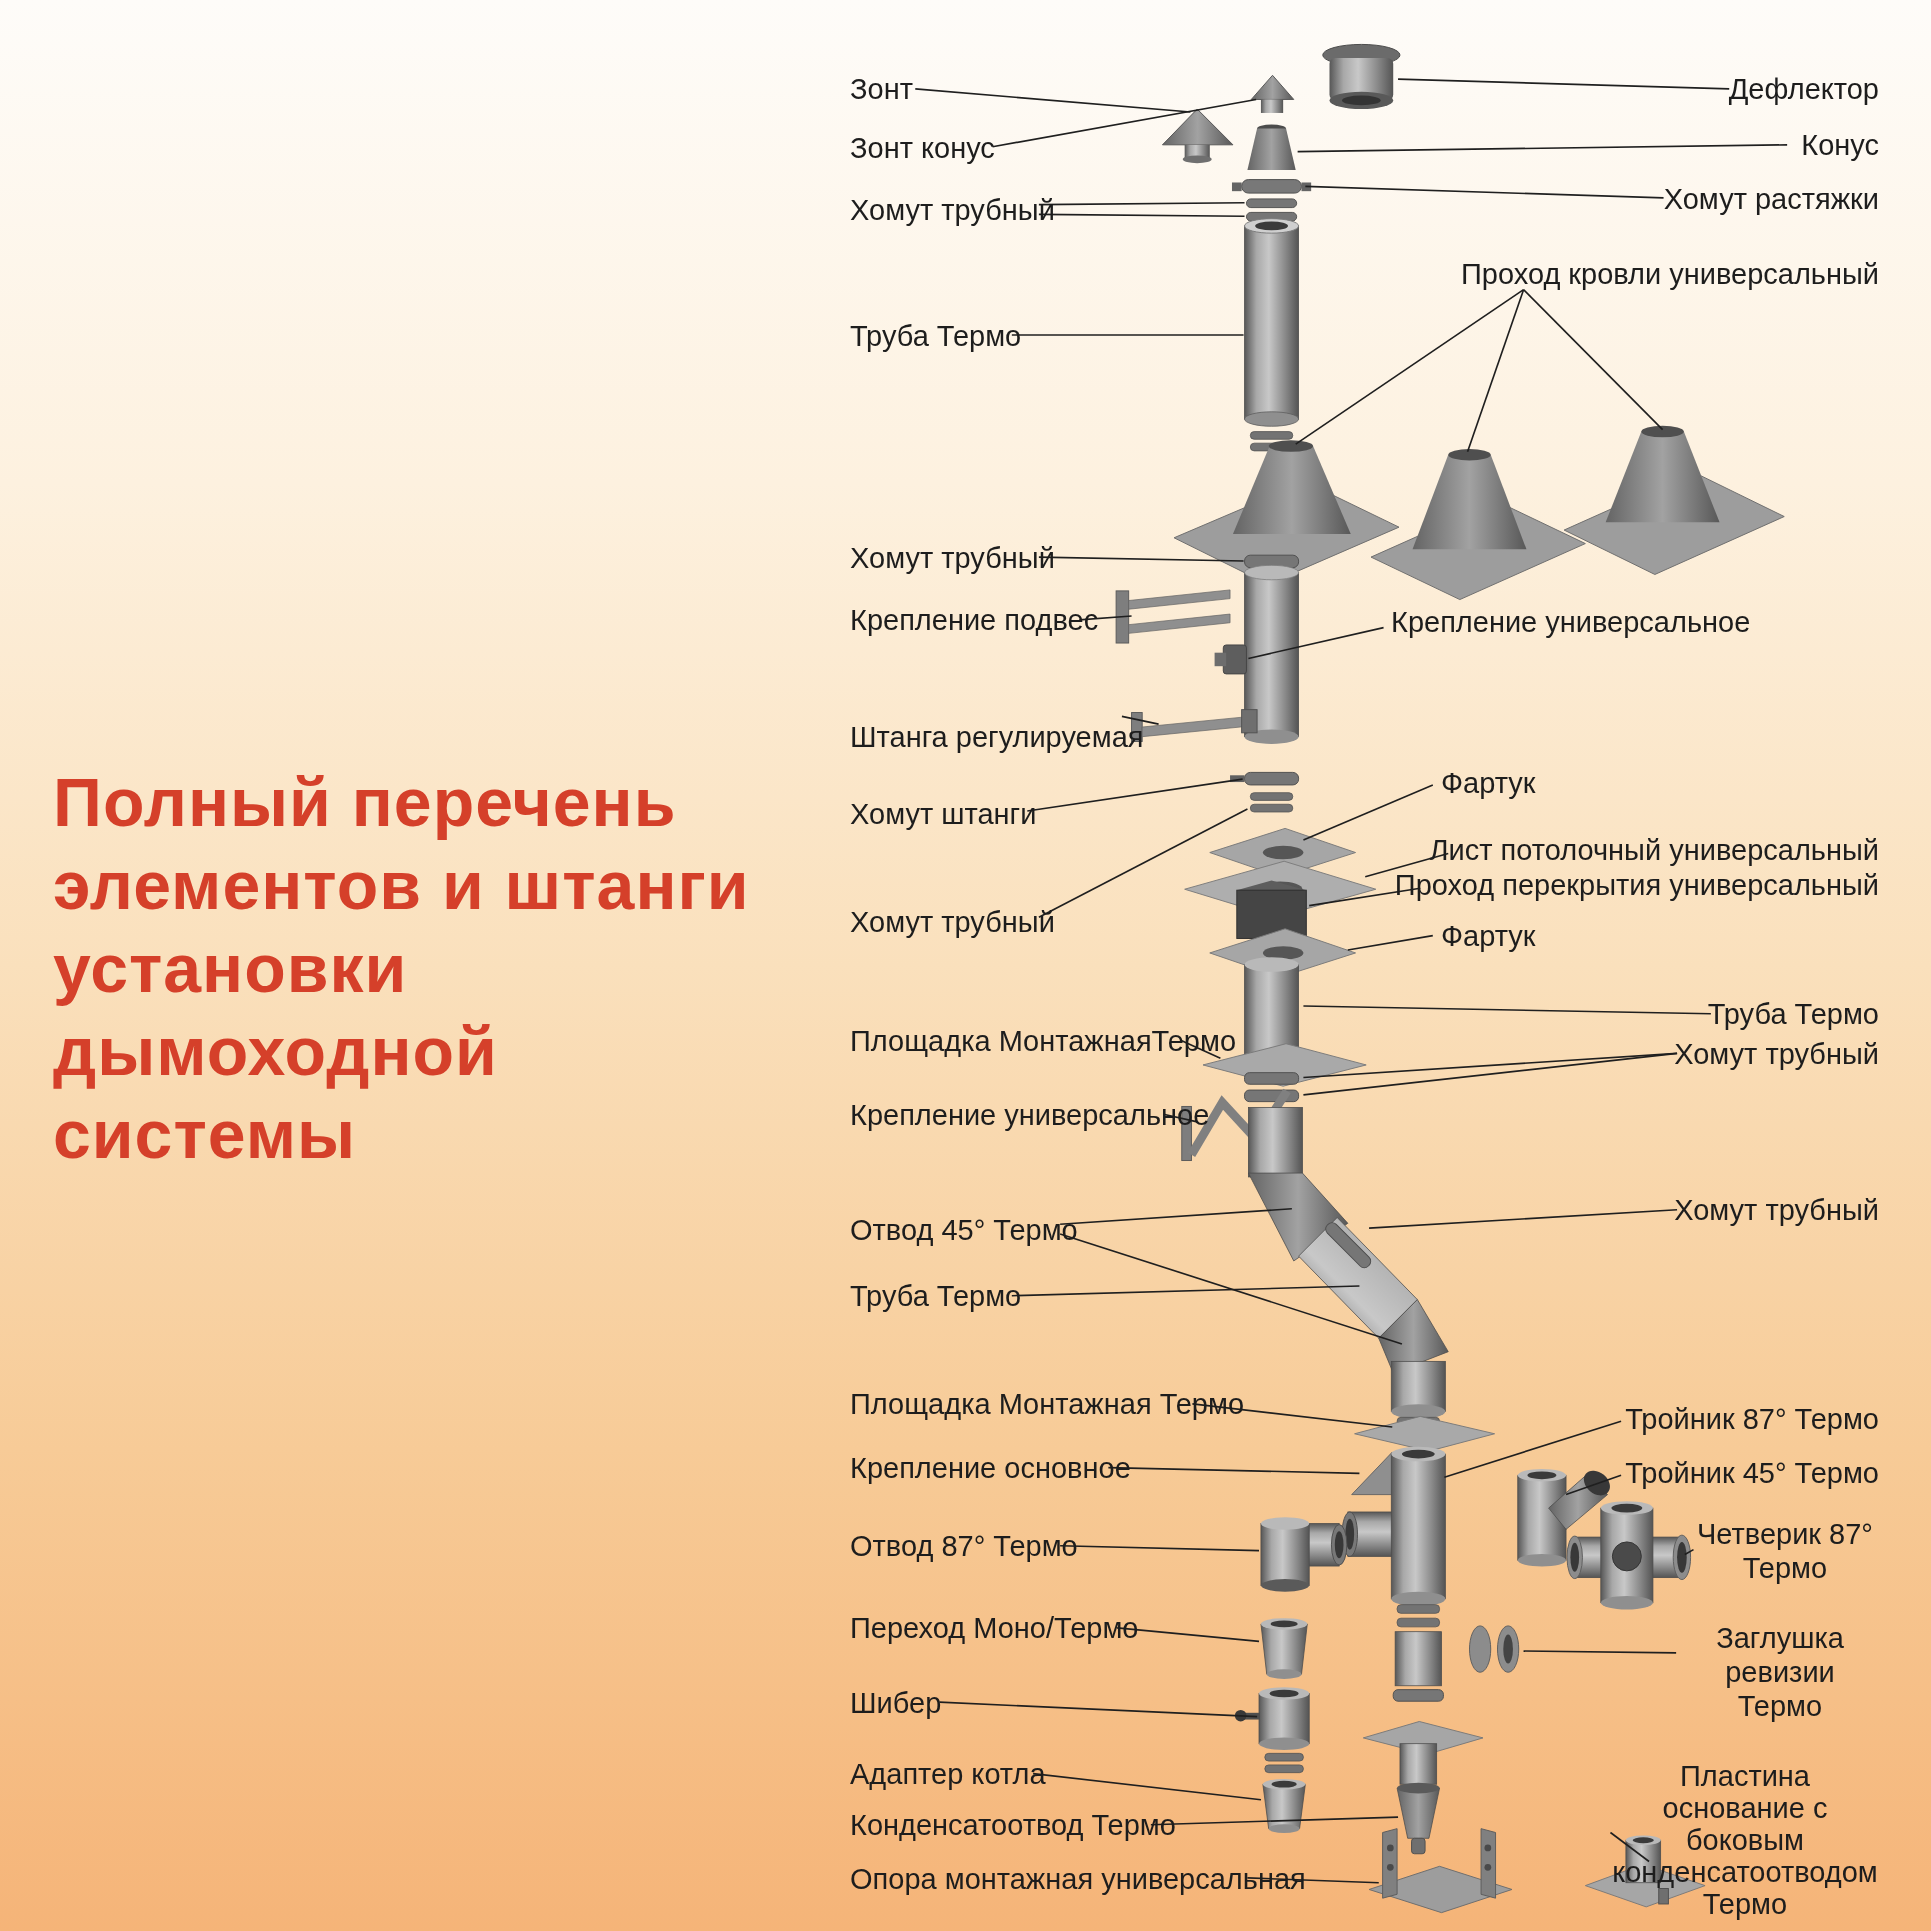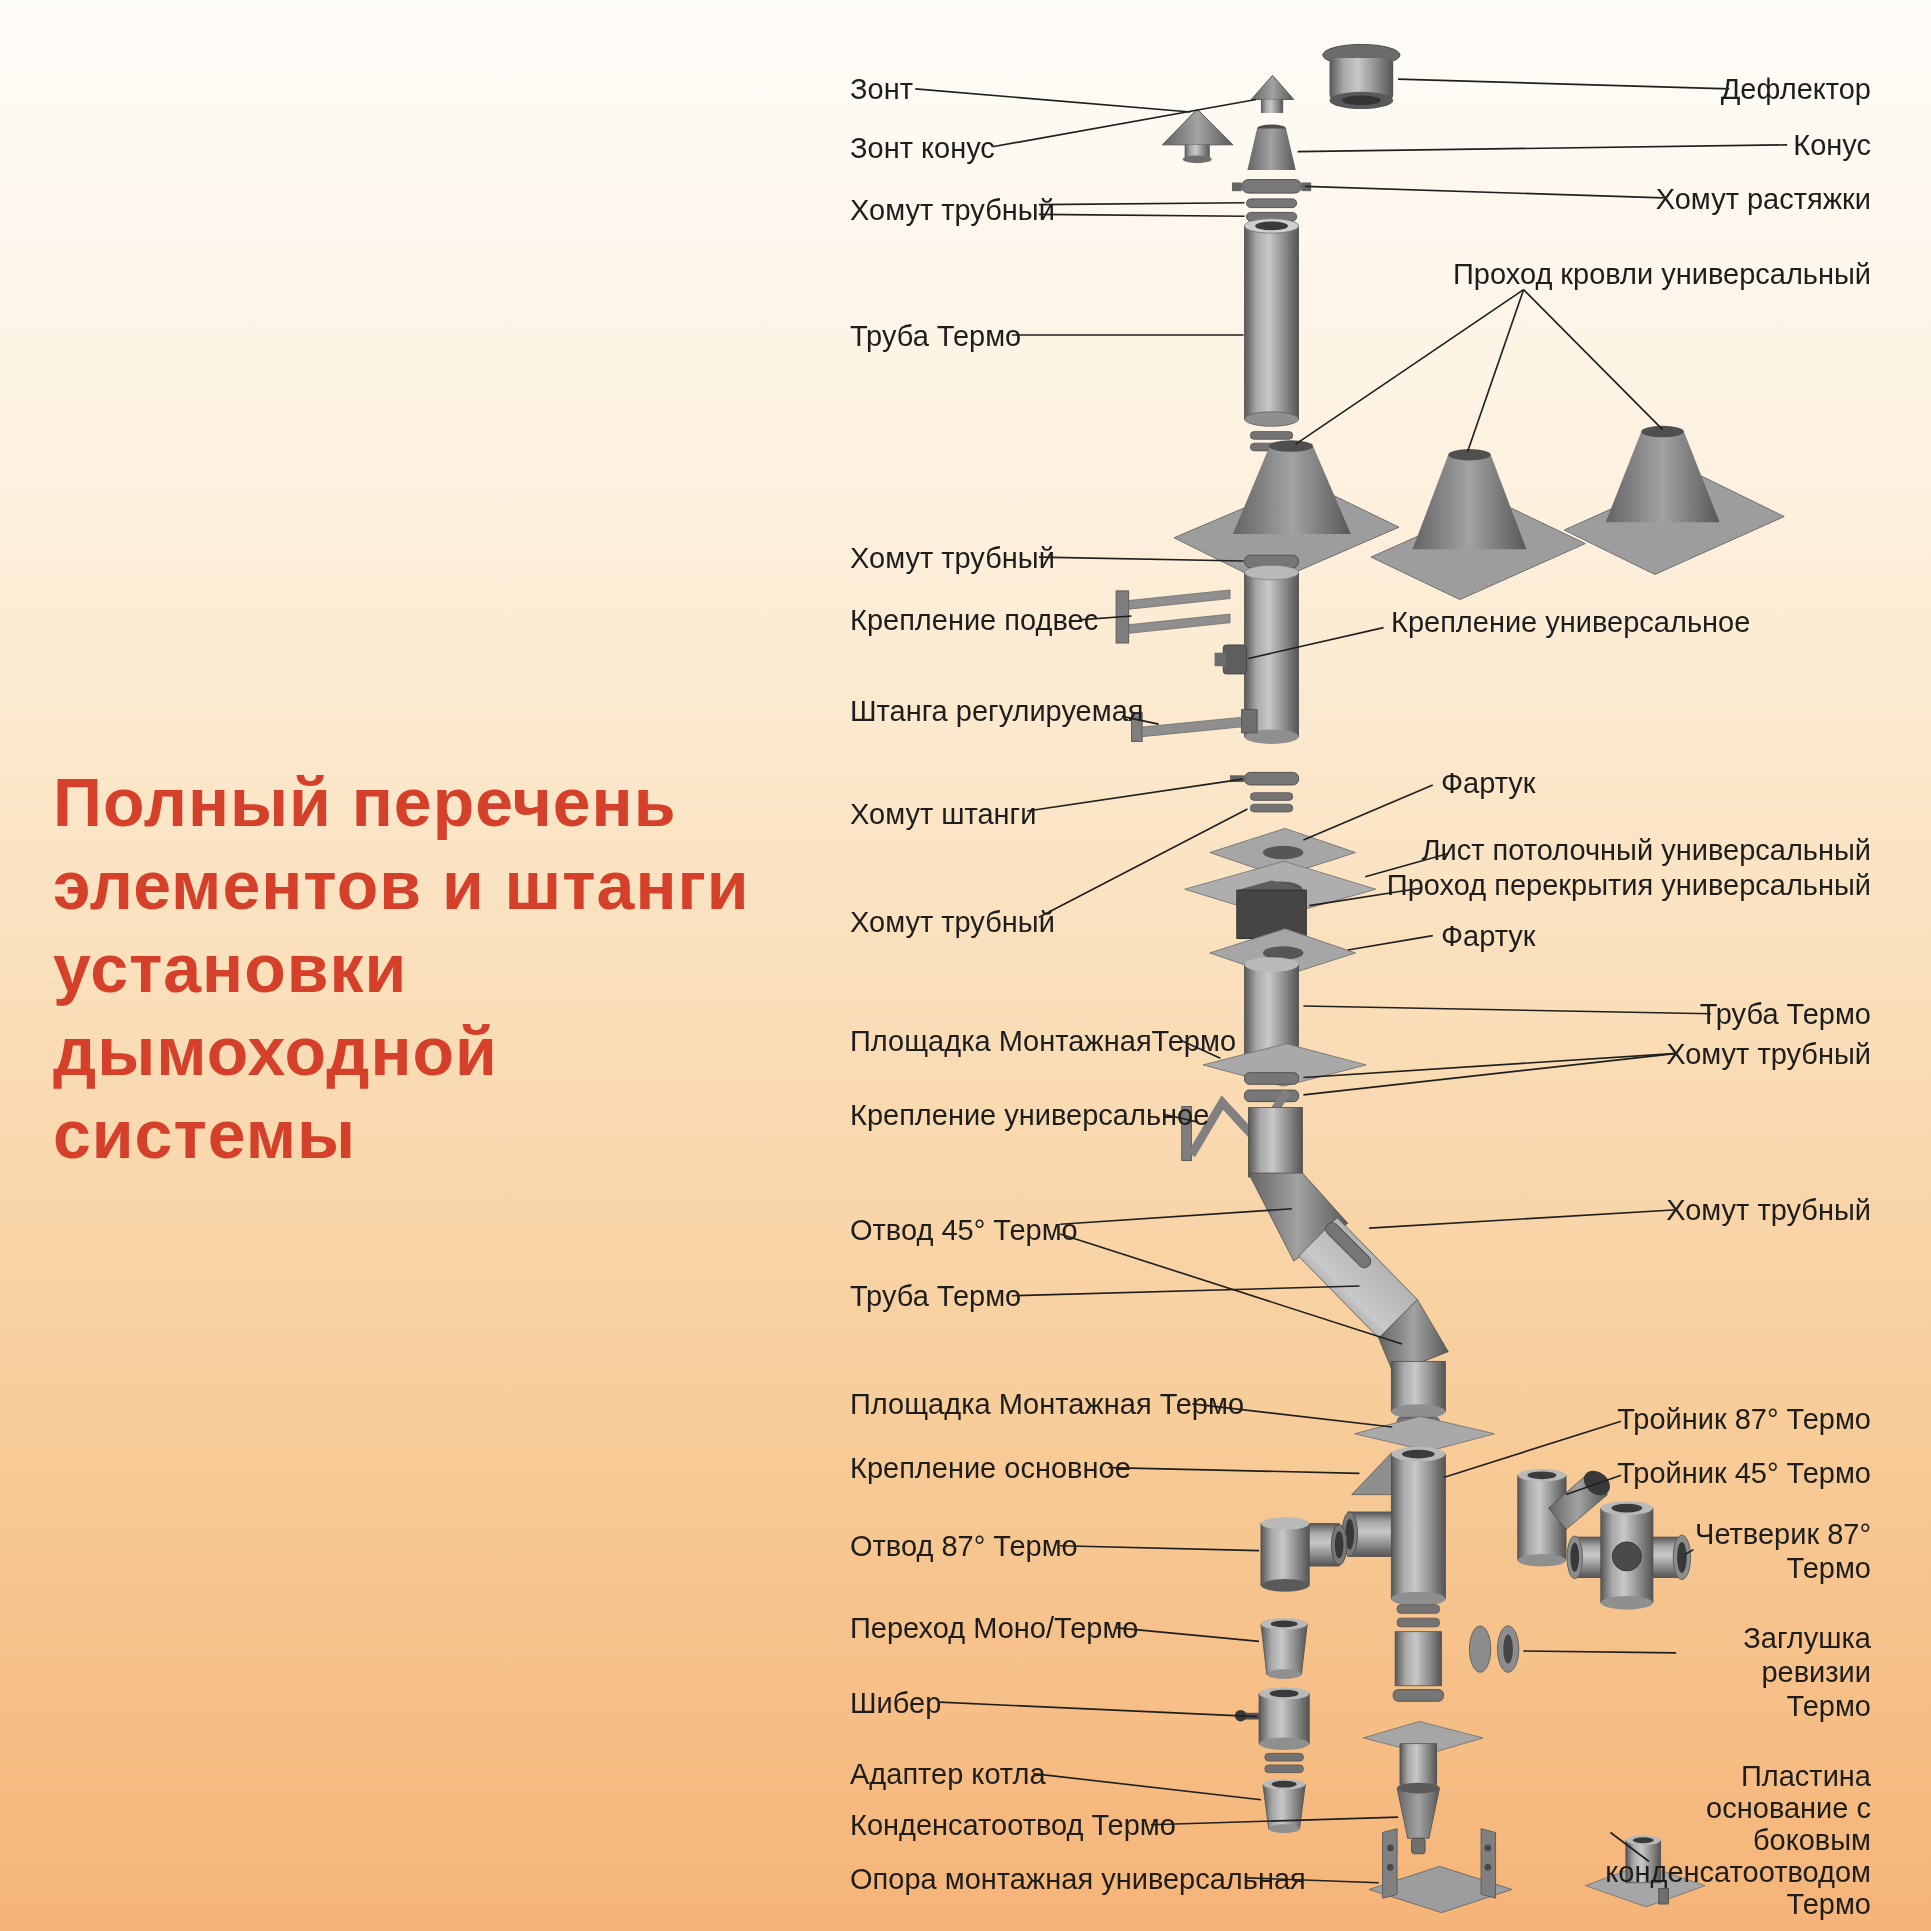--- a/index.html
+++ b/index.html
@@ -10,21 +10,21 @@
     background:linear-gradient(180deg,#fefcf9 0%,#fdf1df 25%,#fae0bc 50%,#f7cb97 75%,#f5b478 100%);
   }
   .title-block{
     position:absolute;left:53px;top:761px;width:724px;
     font-weight:bold;font-size:68px;line-height:83px;letter-spacing:1px;color:#d5402a;
   }
   .lbl{
     position:absolute;font-size:29px;line-height:34px;color:#1d1d1d;white-space:nowrap;
   }
   .lbl.left{left:850px;text-align:right}
-  .lbl.right{right:60px;text-align:right}
+  .lbl.right{right:52px;text-align:center}
   .lbl.mid{text-align:center}
   .lbl.wrap{white-space:normal}
   .lh33{line-height:32px}
   svg.diagram{position:absolute;left:0;top:0}
 </style>
 </head>
 <body>
 
 <div class="page">
 
@@ -358,21 +358,21 @@
     <div>дымоходной</div>
     <div>системы</div>
   </div>
 
   <div class="lbl left" style="top:72px">Зонт</div>
   <div class="lbl left" style="top:131px">Зонт конус</div>
   <div class="lbl left" style="top:193px">Хомут трубный</div>
   <div class="lbl left" style="top:319px">Труба Термо</div>
   <div class="lbl left" style="top:541px">Хомут трубный</div>
   <div class="lbl left" style="top:603px">Крепление подвес</div>
-  <div class="lbl left" style="top:694px">Штанга регулируемая</div>
+  <div class="lbl left" style="top:720px">Штанга регулируемая</div>
   <div class="lbl left" style="top:797px">Хомут штанги</div>
   <div class="lbl left" style="top:905px">Хомут трубный</div>
   <div class="lbl left" style="top:1024px">Площадка МонтажнаяТермо</div>
   <div class="lbl left" style="top:1098px">Крепление универсальное</div>
   <div class="lbl left" style="top:1213px">Отвод 45° Термо</div>
   <div class="lbl left" style="top:1279px">Труба Термо</div>
   <div class="lbl left" style="top:1387px">Площадка Монтажная Термо</div>
   <div class="lbl left" style="top:1451px">Крепление основное</div>
   <div class="lbl left" style="top:1529px">Отвод 87° Термо</div>
   <div class="lbl left" style="top:1611px">Переход Моно/Термо</div>

